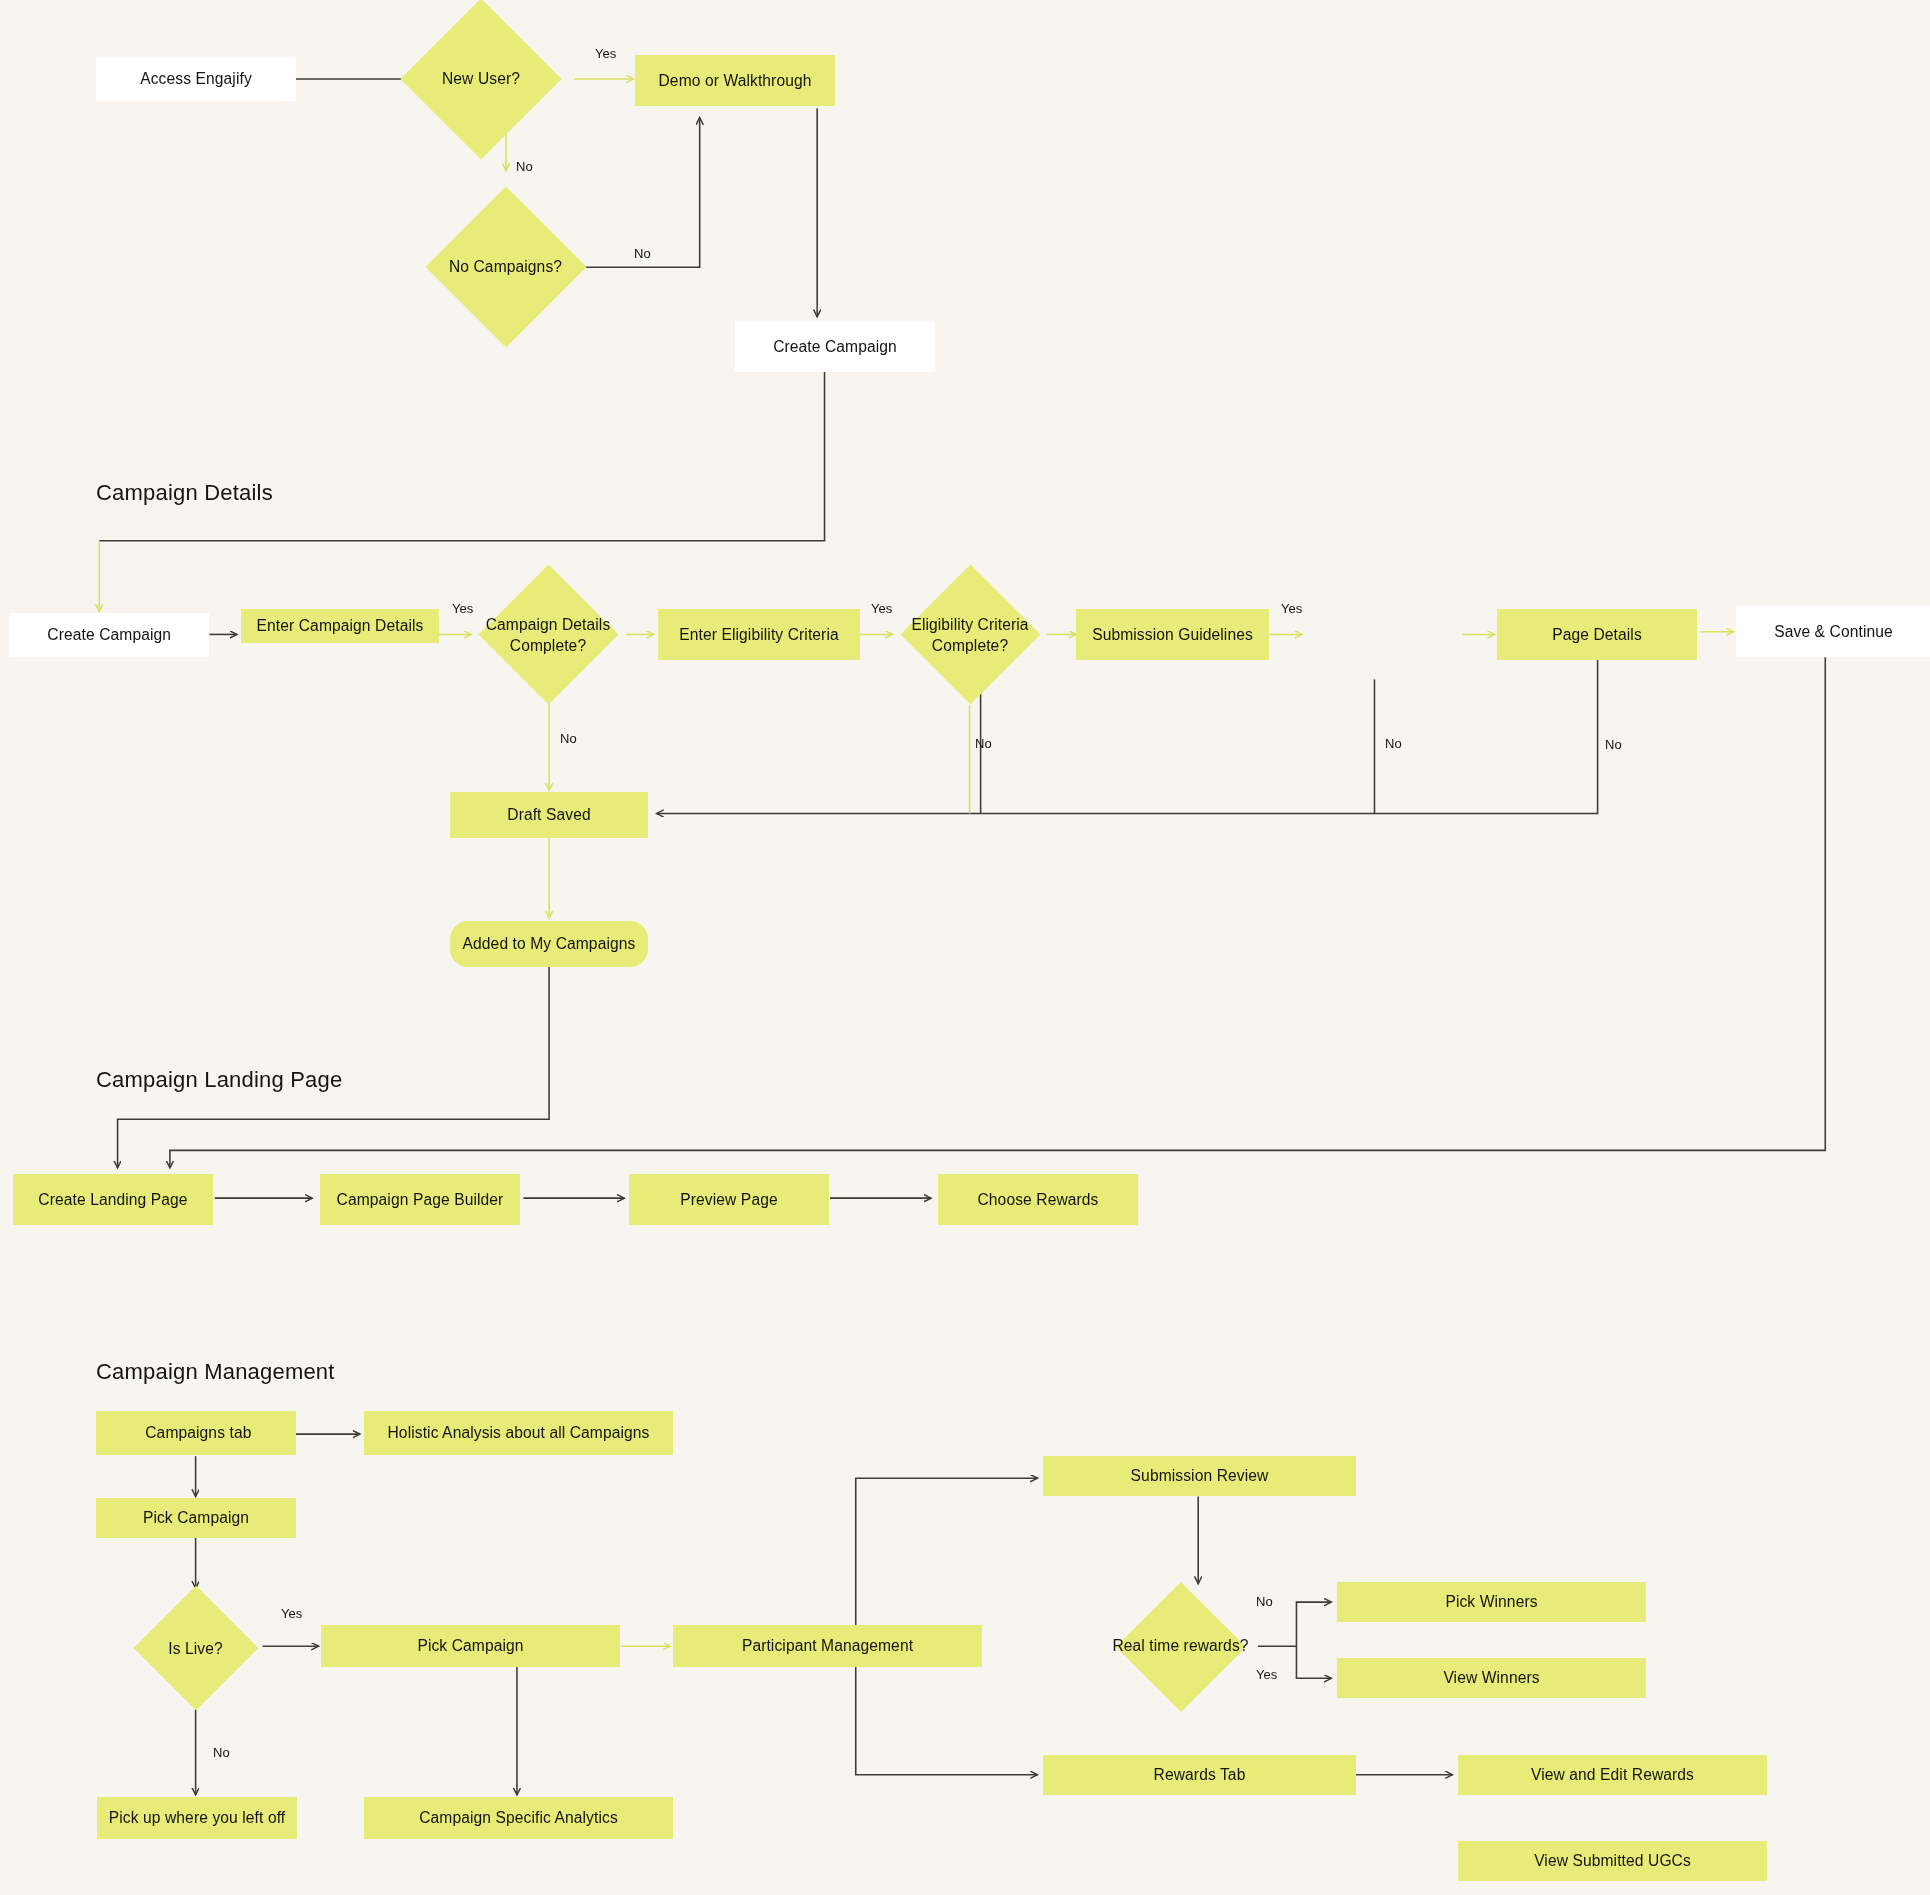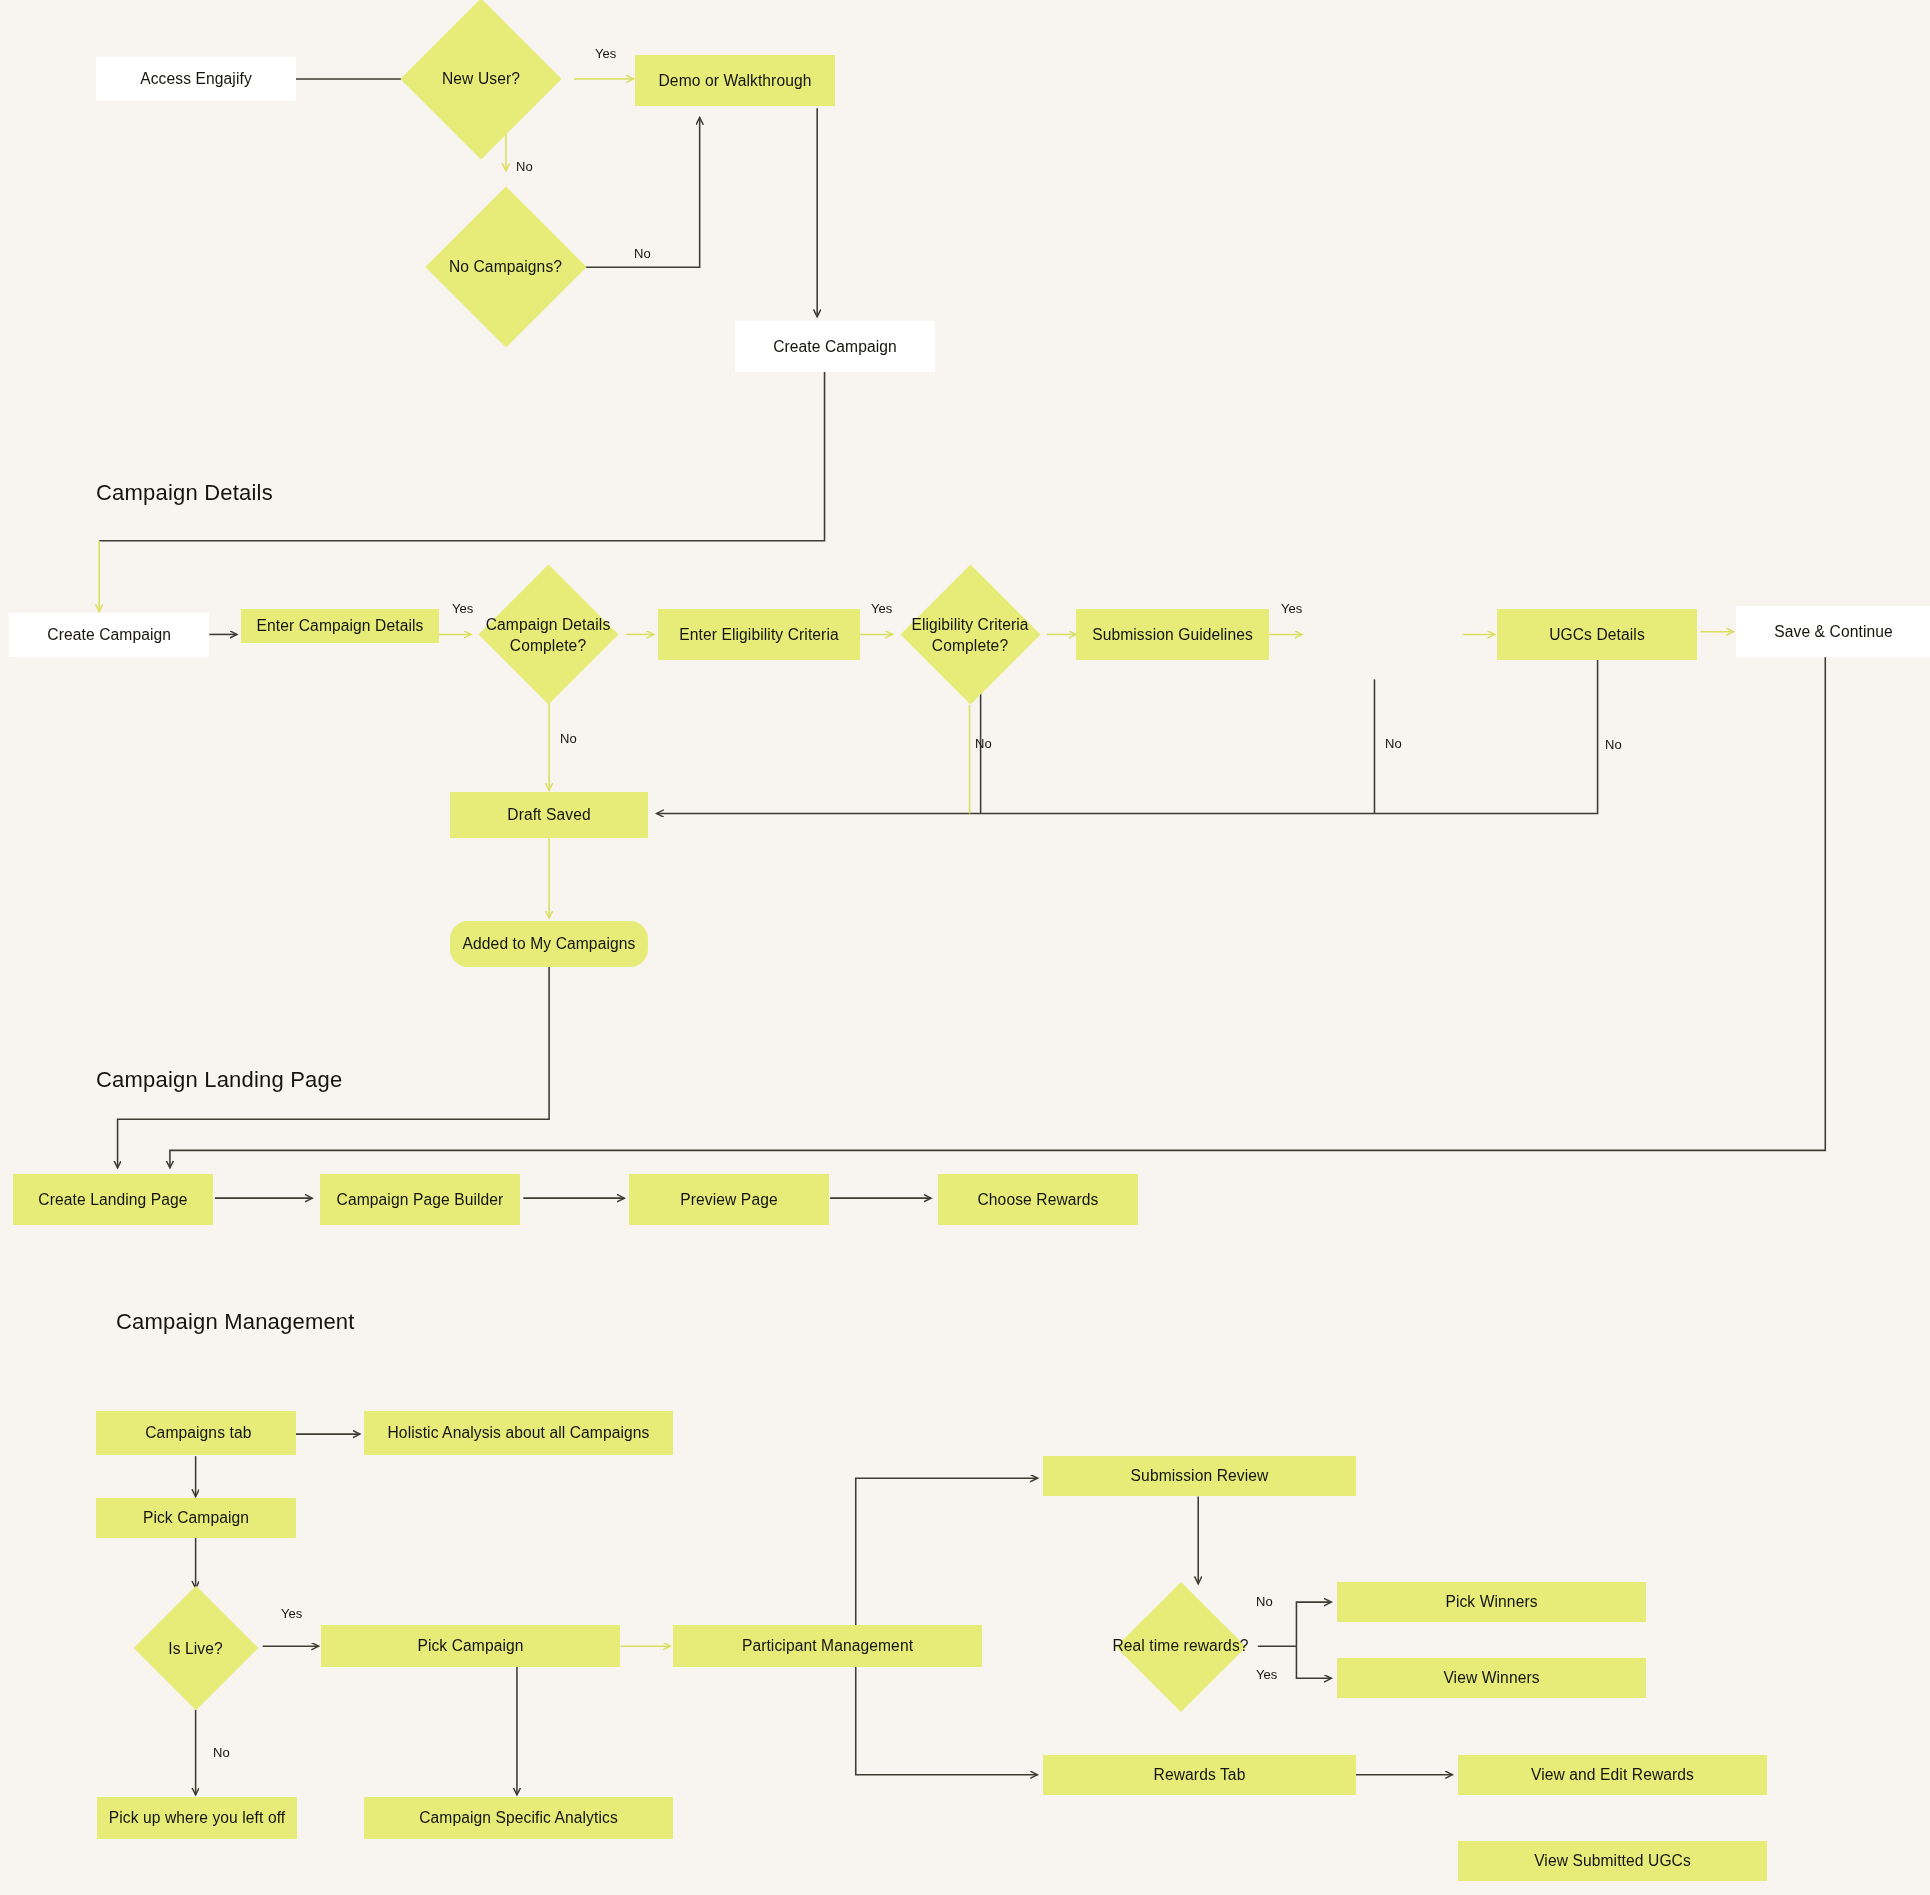--- a/index.html
+++ b/index.html
@@ -196,21 +196,21 @@
     <span class="dshape" style="width:99px;height:99px;top:20px;left:27.5px;"></span>
     <span class="dlabel">Eligibility Criteria Complete?</span>
   </div>
 
   <div class="node rect" style="left:1076px;top:609px;width:193px;height:51px;">
     <span>Submission Guidelines</span>
   </div>
 
 
   <div class="node rect" style="left:1497px;top:609px;width:200px;height:51px;">
-    <span>UGCs Details</span>
+    <span>Page Details</span>
   </div>
 
   <div class="node rect white" style="left:1736px;top:606px;width:195px;height:51px;">
     <span>Save &amp; Continue</span>
   </div>
 
   <div class="node rect" style="left:450px;top:792px;width:198px;height:46px;">
     <span>Draft Saved</span>
   </div>
 
@@ -237,21 +237,21 @@
   </div>
 
   <div class="node rect" style="left:629px;top:1174px;width:200px;height:51px;">
     <span>Preview Page</span>
   </div>
 
   <div class="node rect" style="left:938px;top:1174px;width:200px;height:51px;">
     <span>Choose Rewards</span>
   </div>
 
-  <div class="section-title" style="left:96px;top:1309px;margin-left:20px;">Campaign Management</div>
+  <div class="section-title" style="left:96px;top:1359px;">Campaign Management</div>
 
   <div class="node rect" style="left:96px;top:1411px;width:200px;height:44px;padding-left:12px;">
     <span>Campaigns tab</span>
   </div>
 
   <div class="node rect" style="left:364px;top:1411px;width:309px;height:44px;">
     <span>Holistic Analysis about all Campaigns</span>
   </div>
 
   <div class="node rect" style="left:96px;top:1498px;width:200px;height:40px;">

